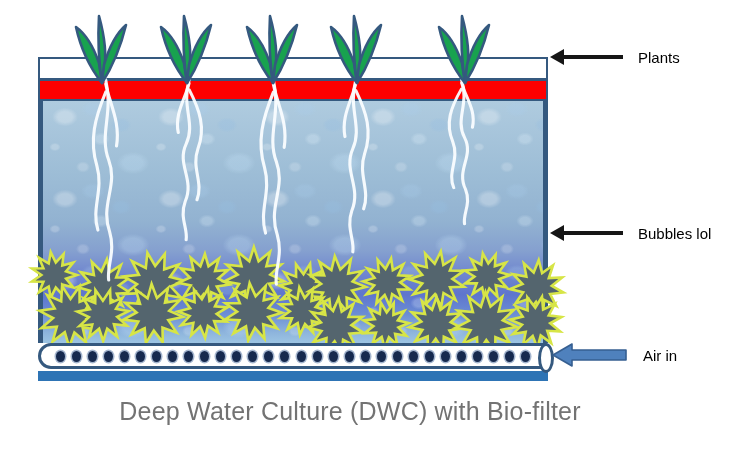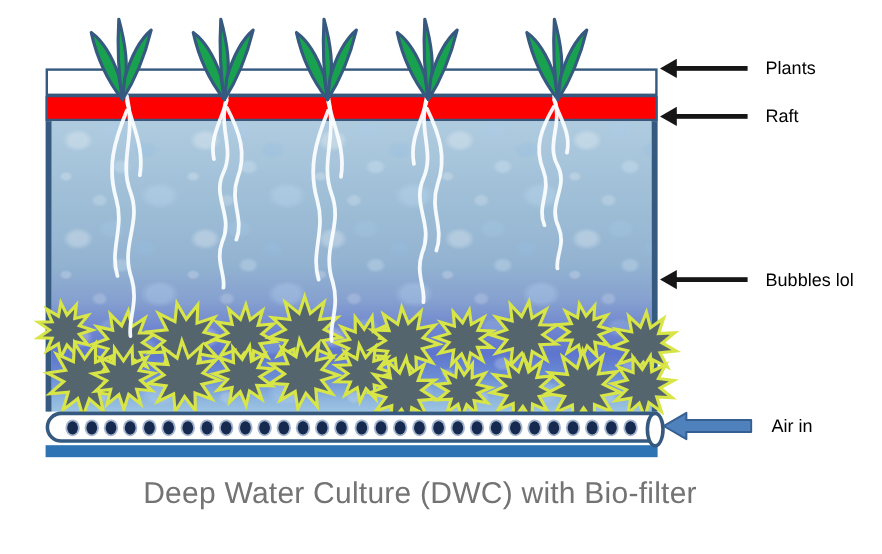--- a/index.html
+++ b/index.html
@@ -185,24 +185,20 @@
         <path d="M31,72 Q12,48 5,16 Q19,26 28,52 Z" fill="#18A24F" stroke="#35597F" stroke-width="2.6" stroke-linejoin="round"></path>
         <path d="M31,72 Q26,40 28,5 Q37,38 33,58 Z" fill="#18A24F" stroke="#35597F" stroke-width="2.6" stroke-linejoin="round"></path>
         <path d="M31,72 Q47,47 55,14 Q41,26 33,54 Z" fill="#18A24F" stroke="#35597F" stroke-width="2.6" stroke-linejoin="round"></path>
       </svg>
     </div>
 
   <div class="note" style="top:46px">
     <span class="arrow-black"></span>
     <span class="note-label">Plants</span>
   </div>
-  <div class="note" style="top:86px">
-    <span class="arrow-black"></span>
-    <span class="note-label">Raft</span>
-  </div>
   <div class="note" style="top:222px">
     <span class="arrow-black"></span>
     <span class="note-label">Bubbles lol</span>
   </div>
   <div class="note" style="top:344px">
     <svg class="arrow-blue" width="76" height="26" viewBox="0 0 76 26">
       <polygon id="blue-arrow-poly" points="1,13 20,2 20,8 74,8 74,18 20,18 20,24" fill="#4F81BD" stroke="#365F91" stroke-width="1.6" stroke-linejoin="round"></polygon>
     </svg>
     <span class="note-label">Air in</span>
   </div>

